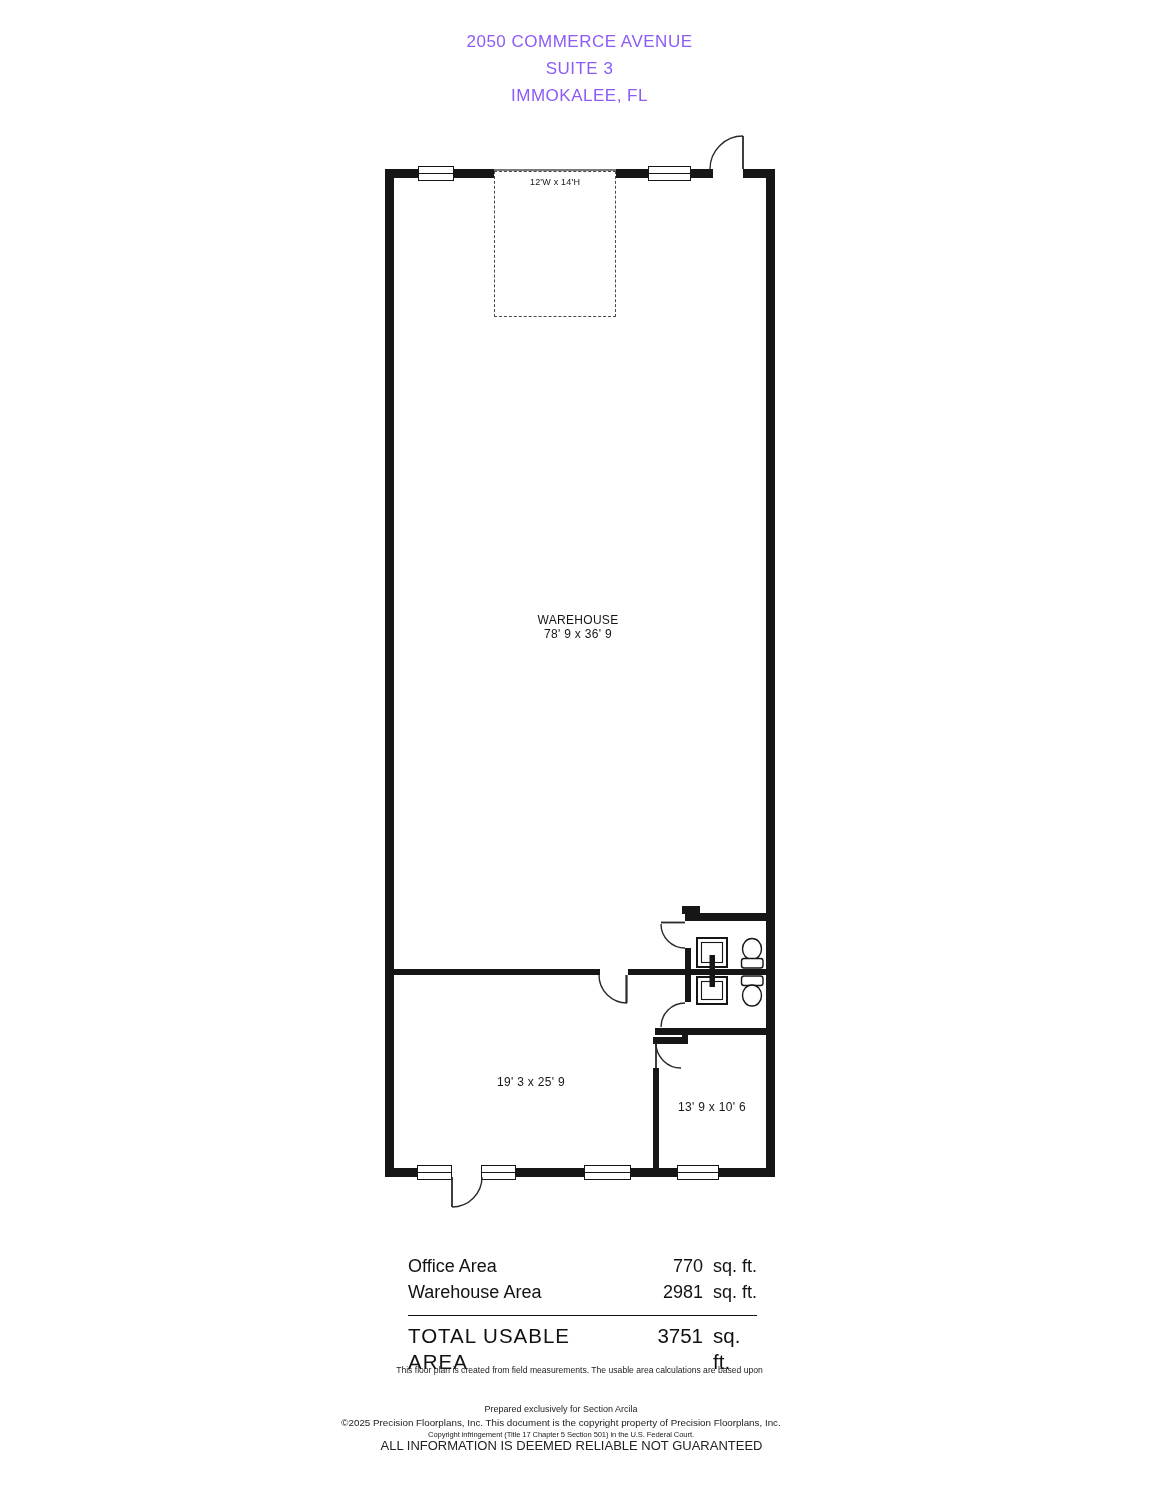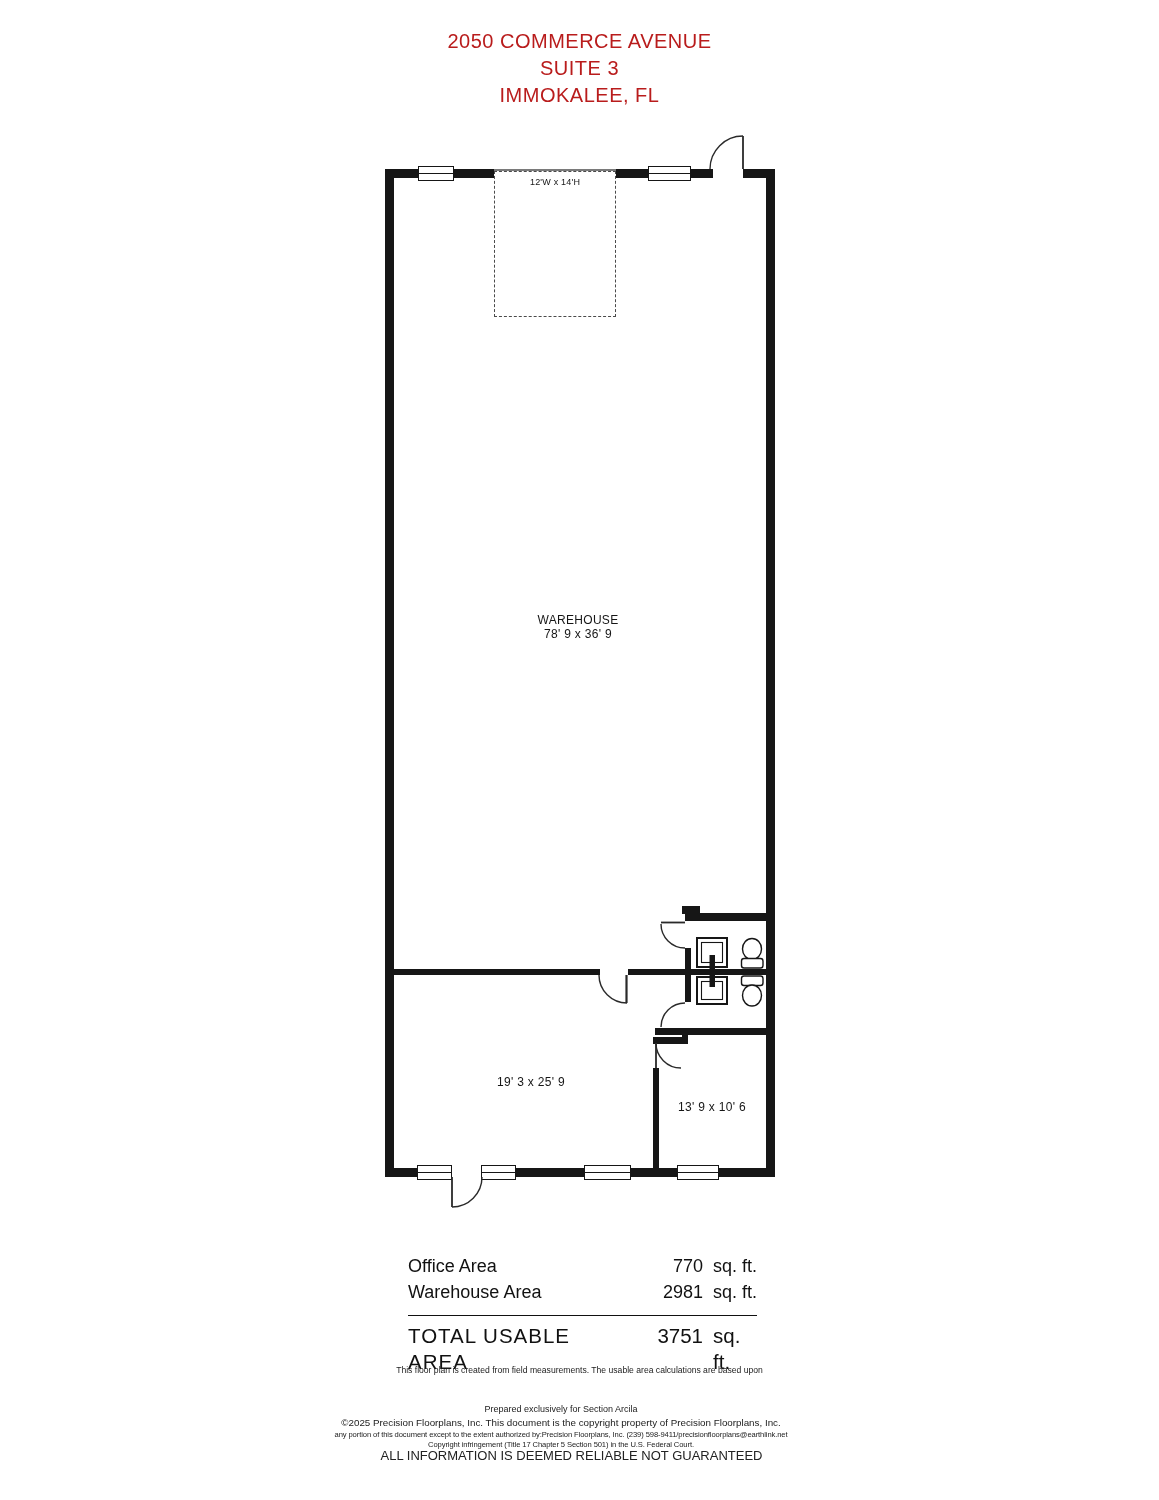--- a/index.html
+++ b/index.html
@@ -1,21 +1,21 @@
 <!DOCTYPE html>
 <html><head>
 <meta charset="utf-8">
 <style>
   html,body{margin:0;padding:0;background:#fff;}
   #page{position:relative;width:1159px;height:1500px;background:#fff;overflow:hidden;
         font-family:"Liberation Sans",sans-serif;color:#1a1a1a;}
 
   
   #title{position:absolute;top:28px;left:0;width:1159px;text-align:center;
-         font-size:20px;line-height:27px;letter-spacing:.5px;color:#b91c1c;}
+         font-size:17px;line-height:27px;letter-spacing:.5px;color:#8b5cf6;}
 
   
   #plan{position:absolute;left:385px;top:169px;width:390px;height:1008px;}
   .wall{position:absolute;background:#161616;}
   .win{position:absolute;height:15px;background:#fff;border:1.6px solid #161616;box-sizing:border-box;}
   .win::after{content:"";position:absolute;left:0;right:0;top:50%;height:1.4px;margin-top:-.7px;background:#161616;}
   #plan-svg{position:absolute;left:0;top:0;overflow:visible;}
   #overhead-door{position:absolute;left:109px;top:2px;width:122px;height:146px;
                  border:1.4px dashed #4a4a4a;box-sizing:border-box;}
   #overhead-line{position:absolute;left:109px;top:0;width:122px;height:2px;background:#7a7a7a;}
@@ -168,18 +168,17 @@
     </div>
   </div>
 
   <div id="area-disclaimer">
     <div>This floor plan is created from field measurements. The usable area calculations are based upon</div>
   </div>
 
   <div id="footer">
     <div class="ft-1">Prepared exclusively for Section Arcila</div>
     <div class="ft-2">©2025 Precision Floorplans, Inc.  This document is the copyright property of Precision Floorplans, Inc.</div>
-    <div class="ft-sm">any portion of this document except to the extent authorized by:Precision Floorplans, Inc. (239) 598-9411/precisionfloorplans@earthlink.net</div>
     <div class="ft-sm">Copyright infringement (Title 17 Chapter 5 Section 501) in the U.S. Federal Court.</div>
     <div class="ft-caps">ALL INFORMATION IS DEEMED RELIABLE NOT GUARANTEED</div>
   </div>
 
 </div>
 
 </body></html>

